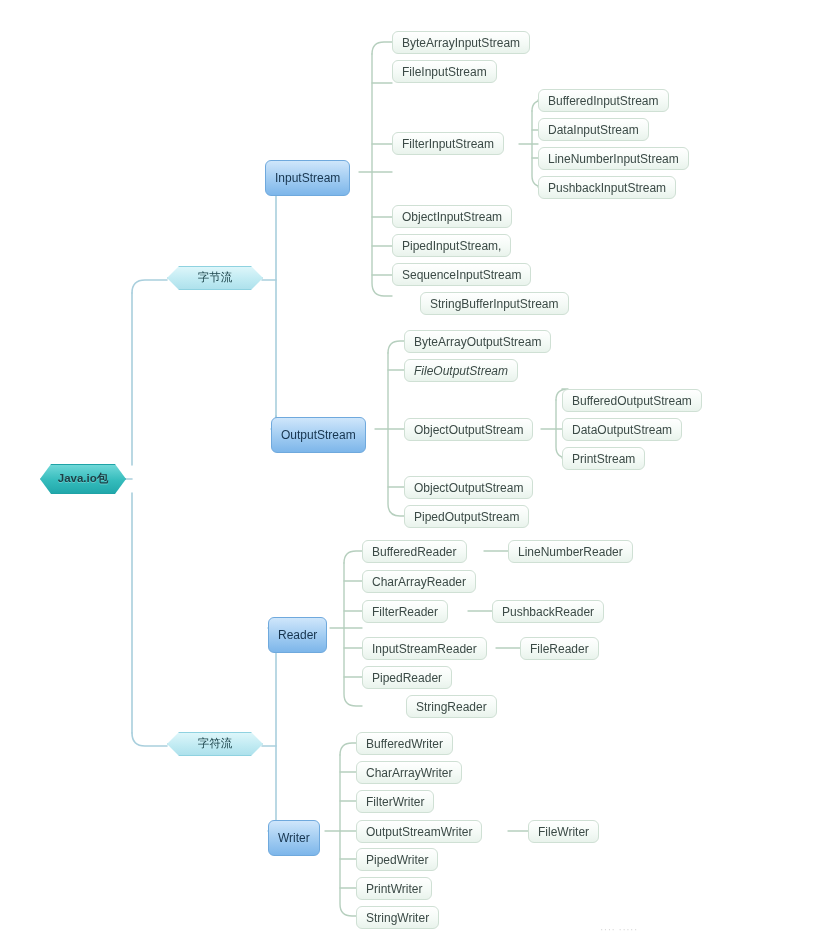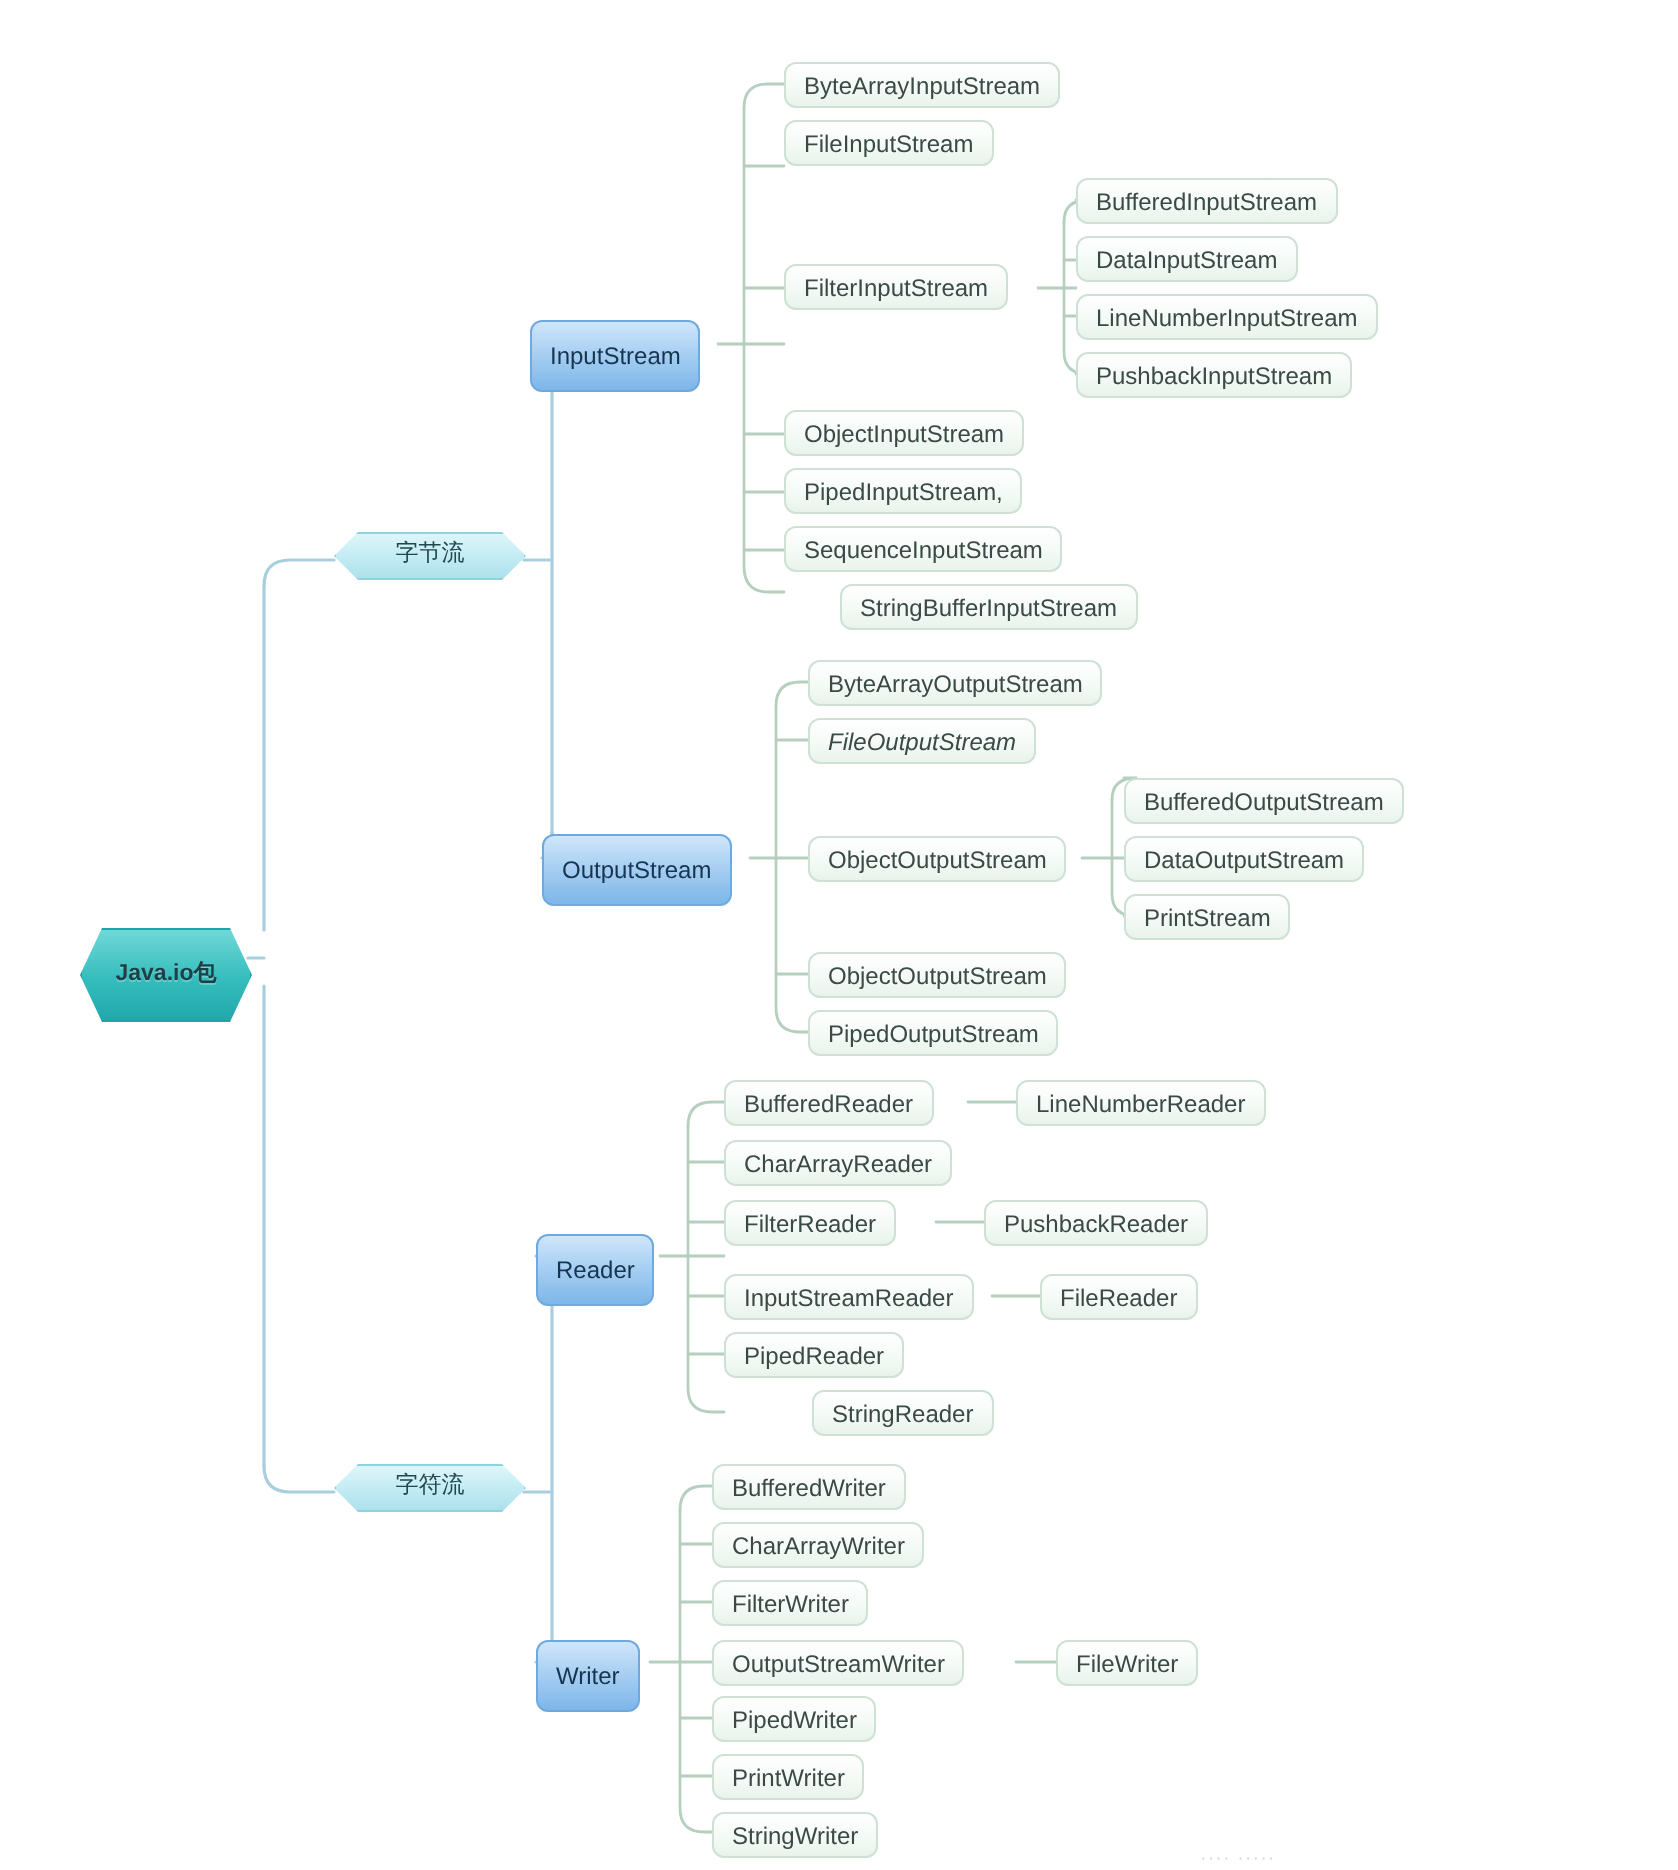--- a/index.html
+++ b/index.html
@@ -36,21 +36,21 @@
     box-sizing: border-box;
     display: flex;
     align-items: center;
     justify-content: center;
     white-space: nowrap;
     line-height: 1;
   }
 
   
   .node.root {
-    height: 47px;
+    height: 30px;
     color: #1d3f46;
     font-size: 11.5px;
     font-weight: bold;
     background: linear-gradient(180deg, #6fd8d8 0%, #35bcbc 55%, #21a8ab 100%);
     border: 1px solid #1fa3a6;
     clip-path: polygon(11px 0, calc(100% - 11px) 0, 100% 50%, calc(100% - 11px) 100%, 11px 100%, 0 50%);
     text-shadow: 0 1px 0 rgba(255,255,255,0.25);
   }
 
   

